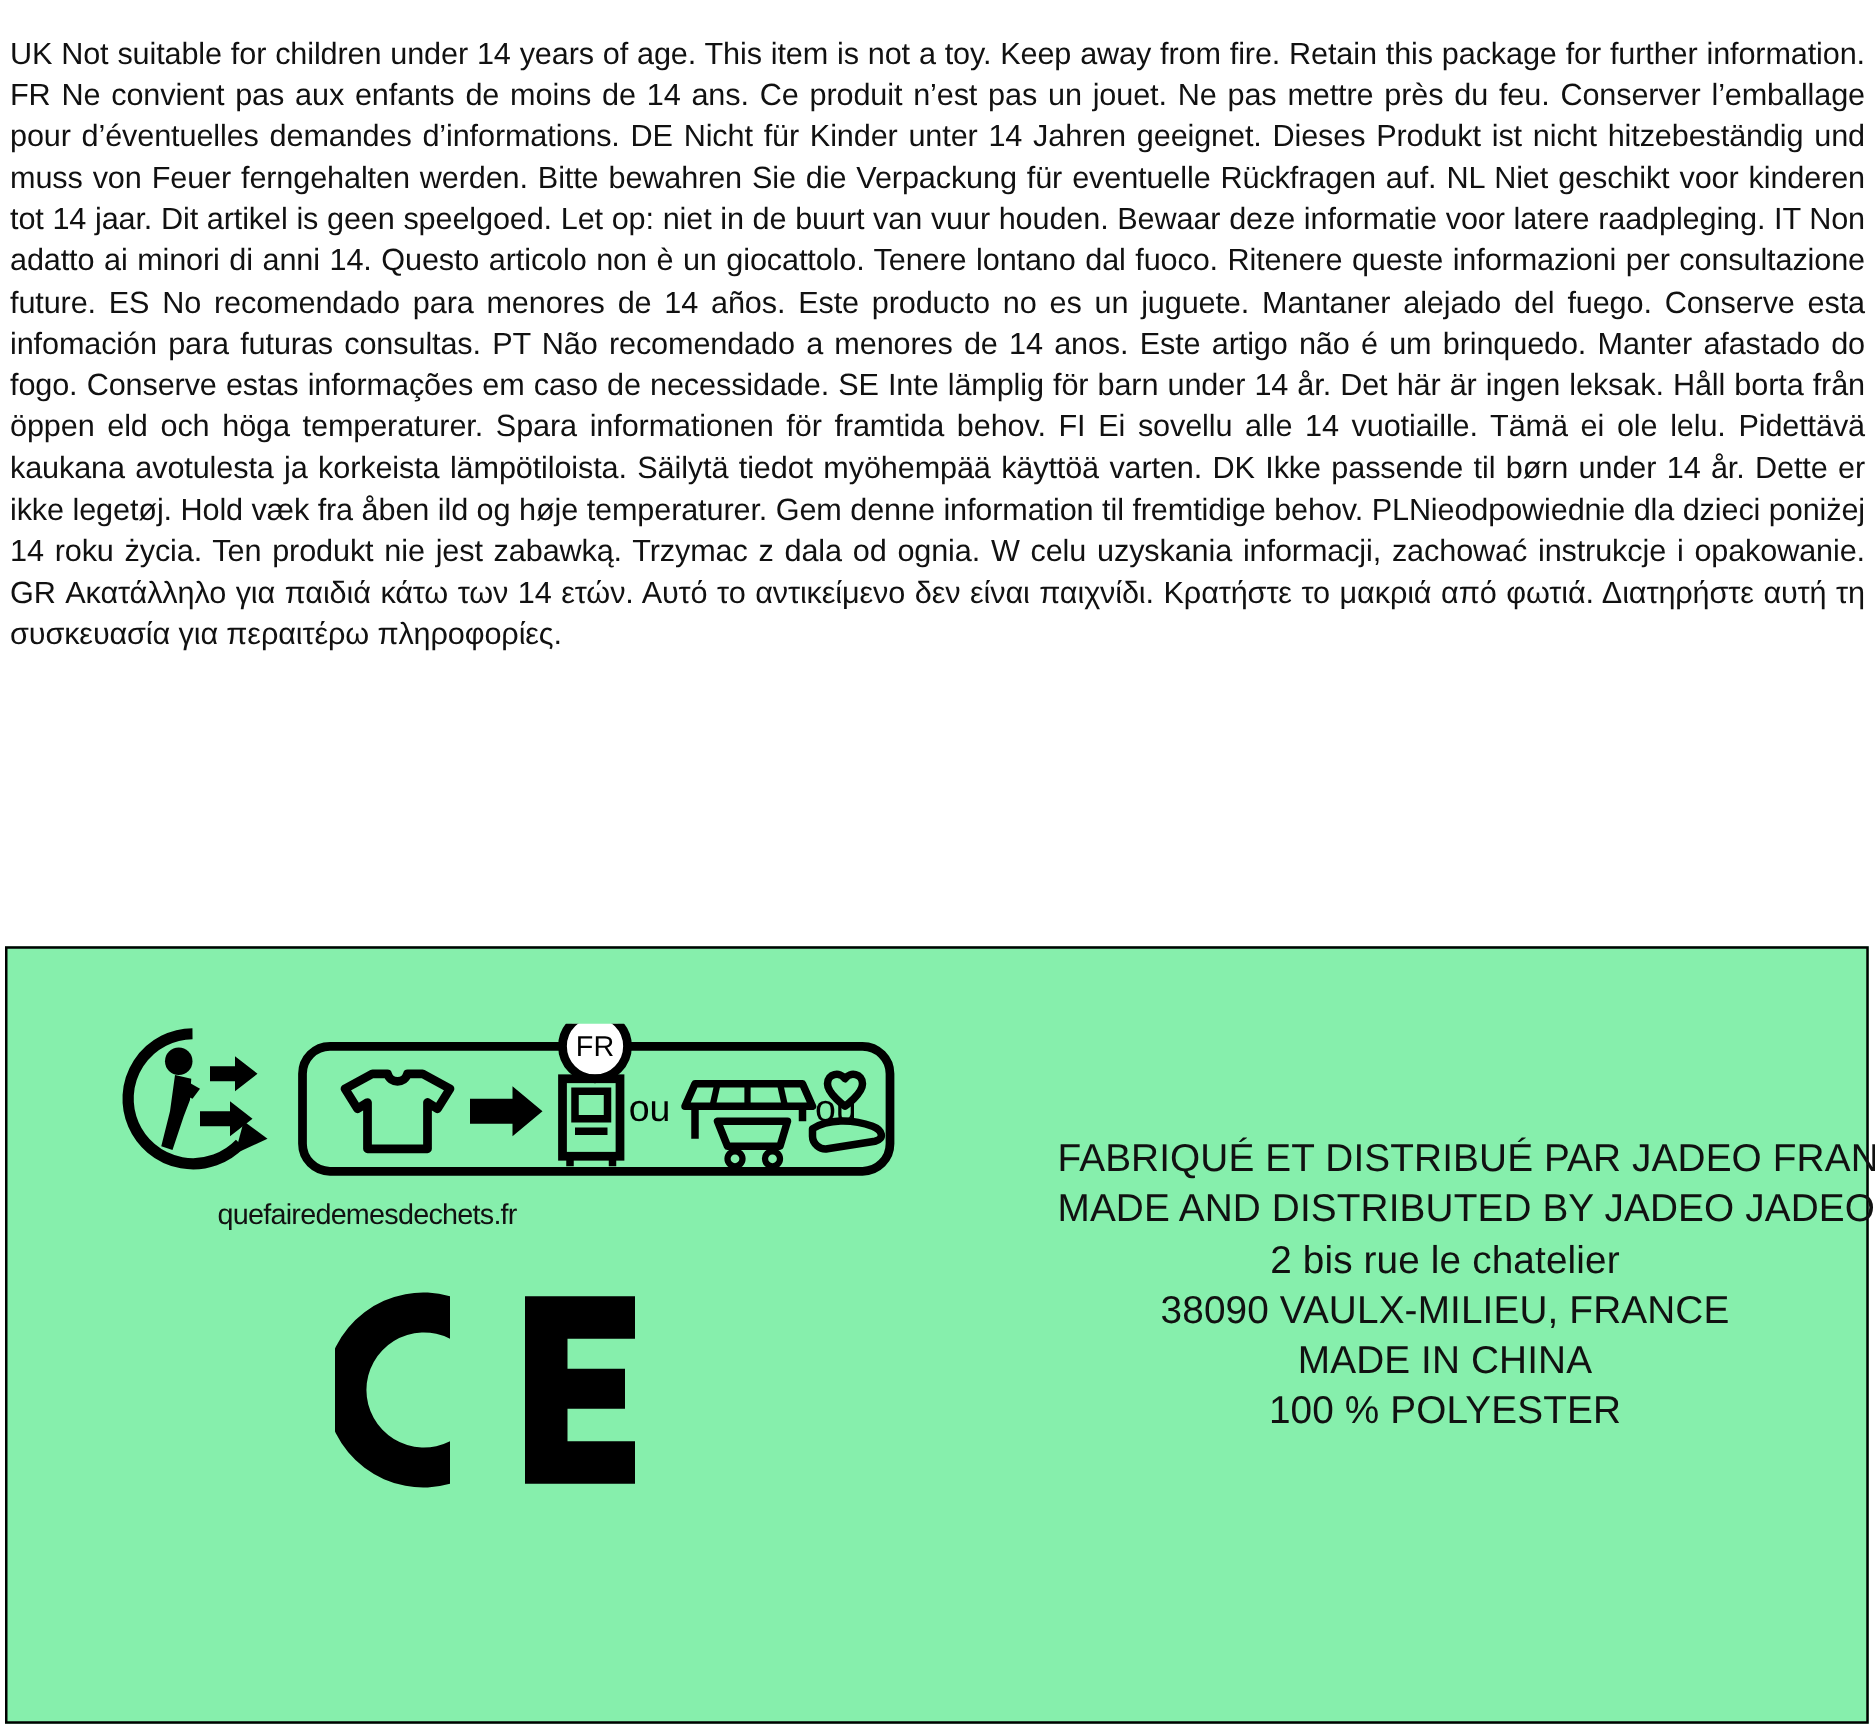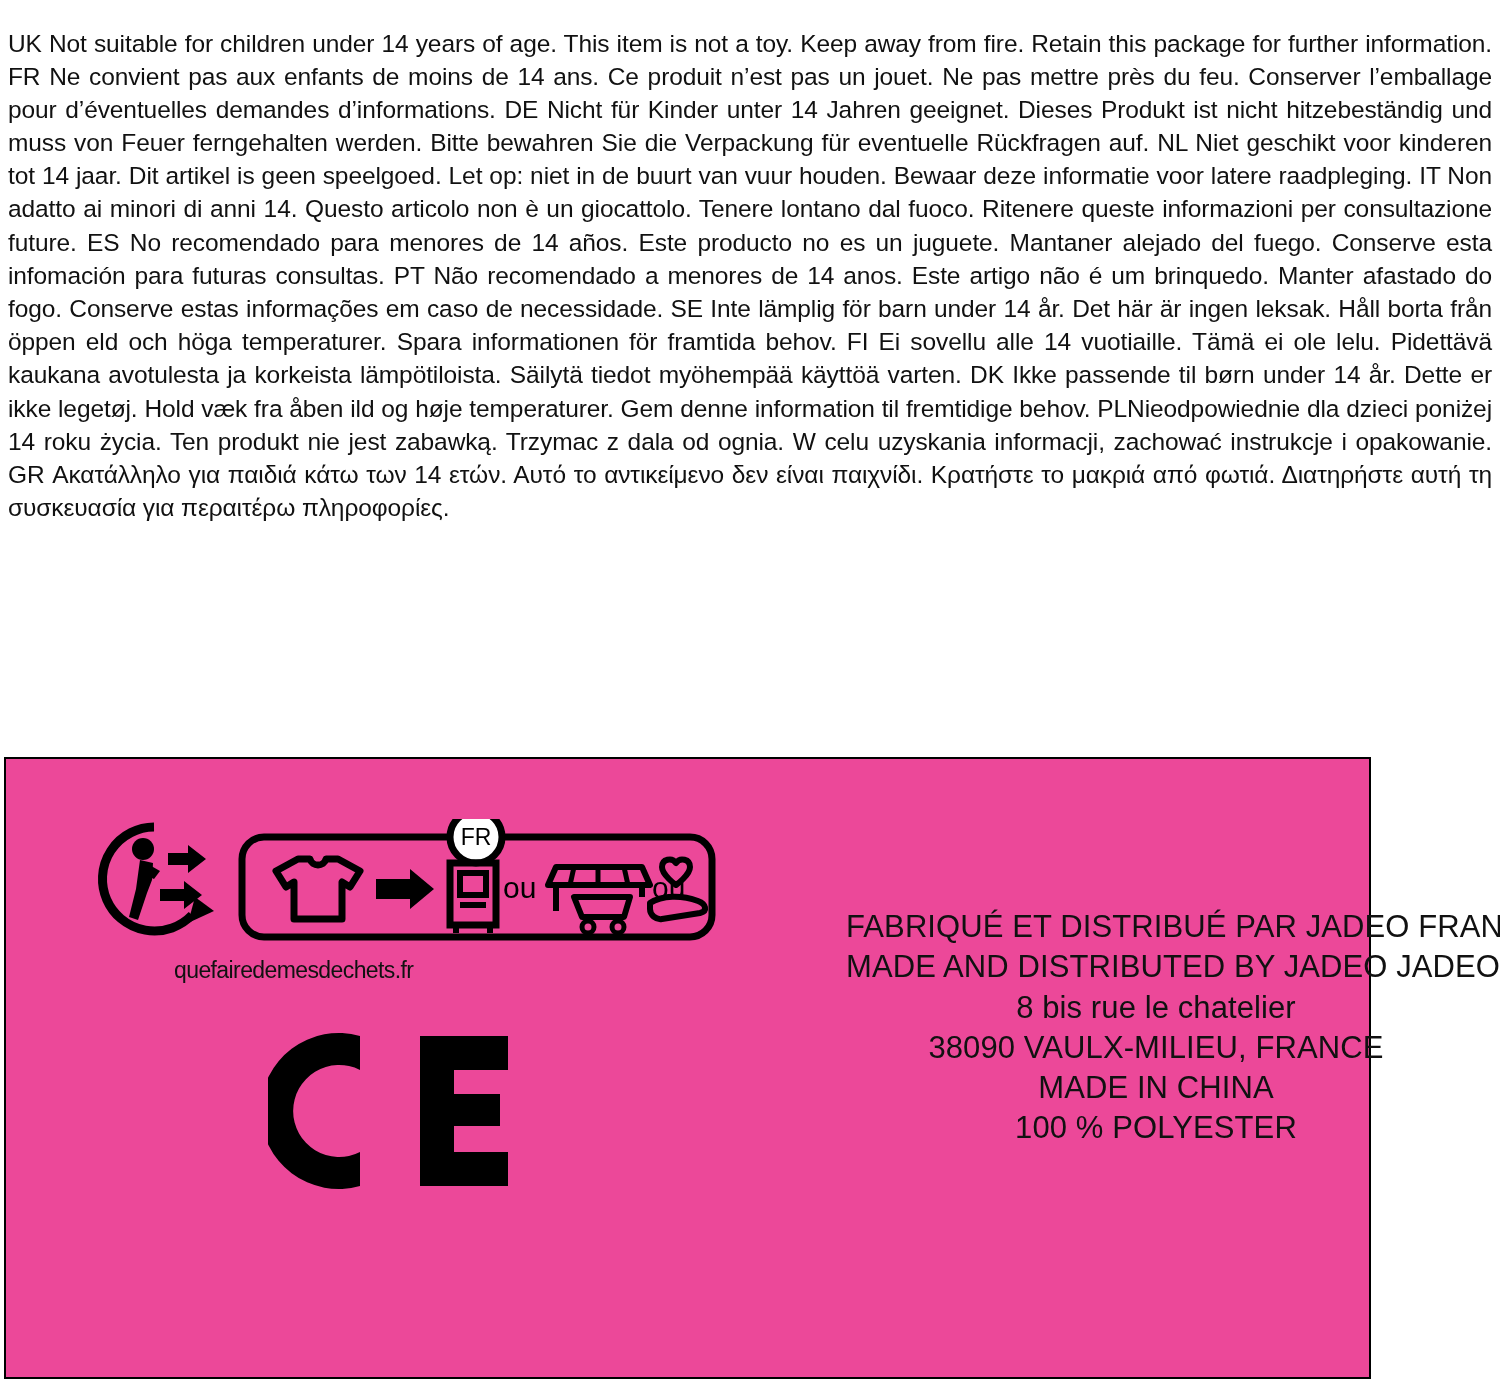--- a/index.html
+++ b/index.html
@@ -32,24 +32,24 @@
     letter-spacing: -0.1px;
     font-weight: 400;
     color: #111111;
   }
 
   
   .panel {
     position: absolute;
     left: 4px;
     top: 757px;
-    width: 1367px;
+    width: 1491px;
     height: 622px;
     border: 2px solid #000000;
-    background: #ec4899;
+    background: #86efac;
   }
 
   .panel-inner {
     position: relative;
     width: 100%;
     height: 100%;
   }
 
   
   .left-col {
@@ -176,21 +176,21 @@
           <path d="M92 10 A78 78 0 1 0 92 160 L92 126 A46 46 0 1 1 92 44 Z" fill="#000"></path>
 
           <path d="M152 10 L240 10 L240 44 L186 44 L186 68 L232 68 L232 100 L186 100 L186 126 L240 126 L240 160 L152 160 Z" fill="#000"></path>
         </svg>
       </div>
     </div>
 
     <div class="right-col">
       <div class="info-line">FABRIQUÉ ET DISTRIBUÉ PAR JADEO FRANCE</div>
       <div class="info-line">MADE AND DISTRIBUTED BY JADEO JADEO</div>
-      <div class="info-line">8 bis rue le chatelier</div>
+      <div class="info-line">2 bis rue le chatelier</div>
       <div class="info-line">38090 VAULX-MILIEU, FRANCE</div>
 
       <div class="info-line">MADE IN CHINA</div>
       <div class="info-line">100 % POLYESTER</div>
     </div>
 
   </div>
 </div>
 
 </body></html>

